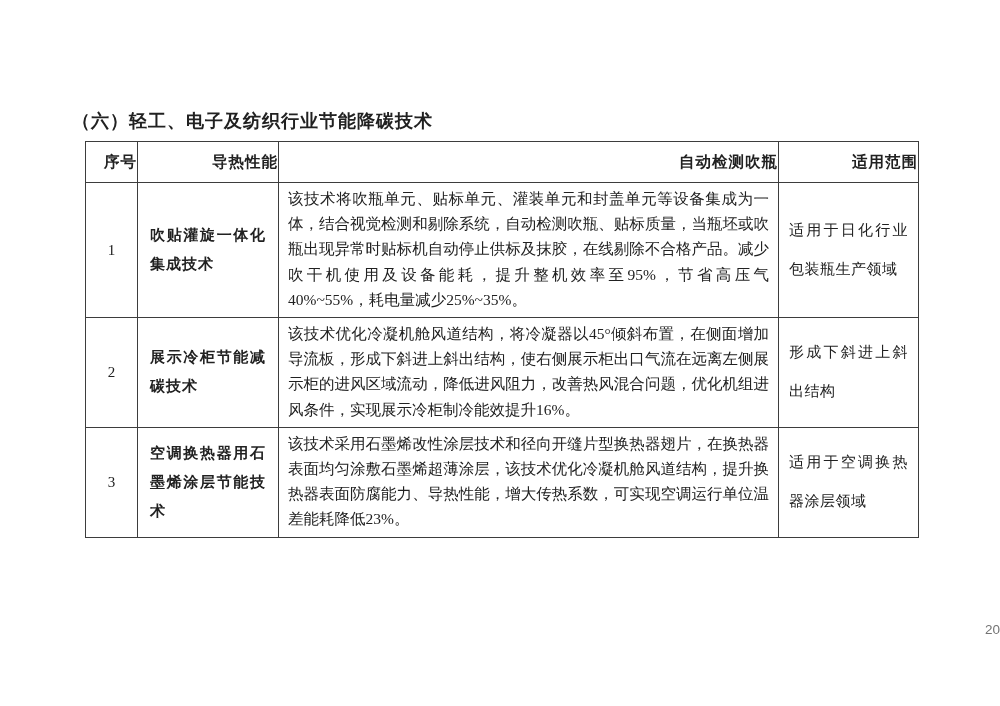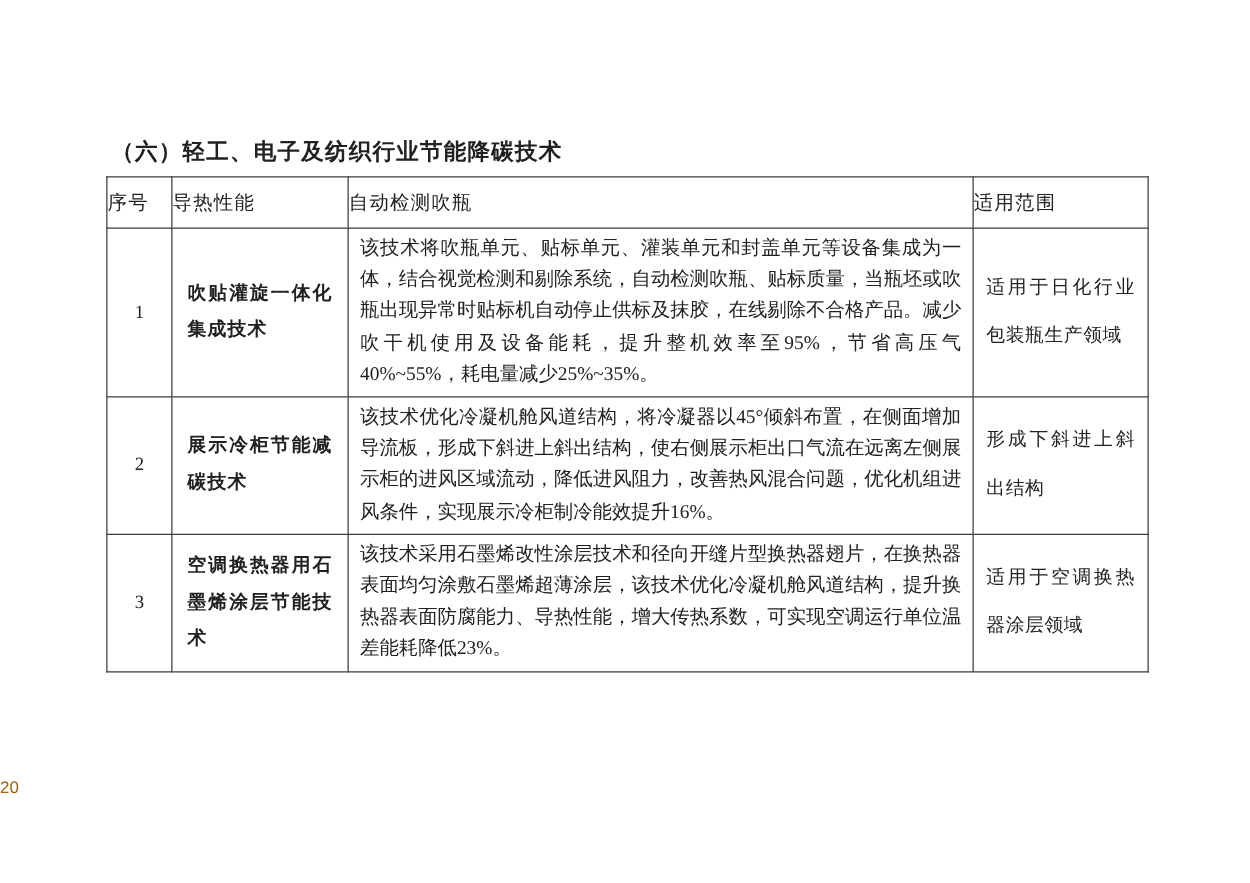--- a/index.html
+++ b/index.html
@@ -15,21 +15,21 @@
   }
   .page {
     position: relative;
     width: 1000px;
     height: 706px;
     background: #ffffff;
     overflow: hidden;
   }
   .heading {
     position: absolute;
-    left: 89px;
+    left: 72px;
     top: 109px;
     margin: 0;
     font-size: 18px;
     font-weight: bold;
     letter-spacing: 1px;
     white-space: nowrap;
   }
   table.tech-table {
     position: absolute;
     left: 85px;
@@ -38,22 +38,22 @@
     border-collapse: collapse;
     table-layout: fixed;
   }
   .tech-table th,
   .tech-table td {
     border: 1px solid #3d3d3d;
     box-sizing: border-box;
   }
   .tech-table th {
     font-size: 15.5px;
-    font-weight: normal;
-    text-align: left;
+    font-weight: bold;
+    text-align: right;
     height: 41px;
     padding: 0;
     letter-spacing: 1px;
   }
   td.cell-no {
     text-align: center;
     vertical-align: middle;
     font-size: 15px;
   }
   td.cell-name {
@@ -81,24 +81,24 @@
     letter-spacing: 0.5px;
   }
   tr.r1 td { height: 128px; }
   tr.r2 td { height: 102px; }
   tr.r3 td { height: 106px; }
   .page-number {
     position: absolute;
     left: 0;
     top: 622px;
     width: 100%;
-    text-align: left;
+    text-align: right;
     font-family: "Liberation Sans", "DejaVu Sans", sans-serif;
     font-size: 13.5px;
-    color: #a16207;
+    color: #737373;
   }
 </style>
 </head>
 <body>
 
 <div class="page">
 
   <h2 class="heading">（六）轻工、电子及纺织行业节能降碳技术</h2>
 
   <table class="tech-table">

